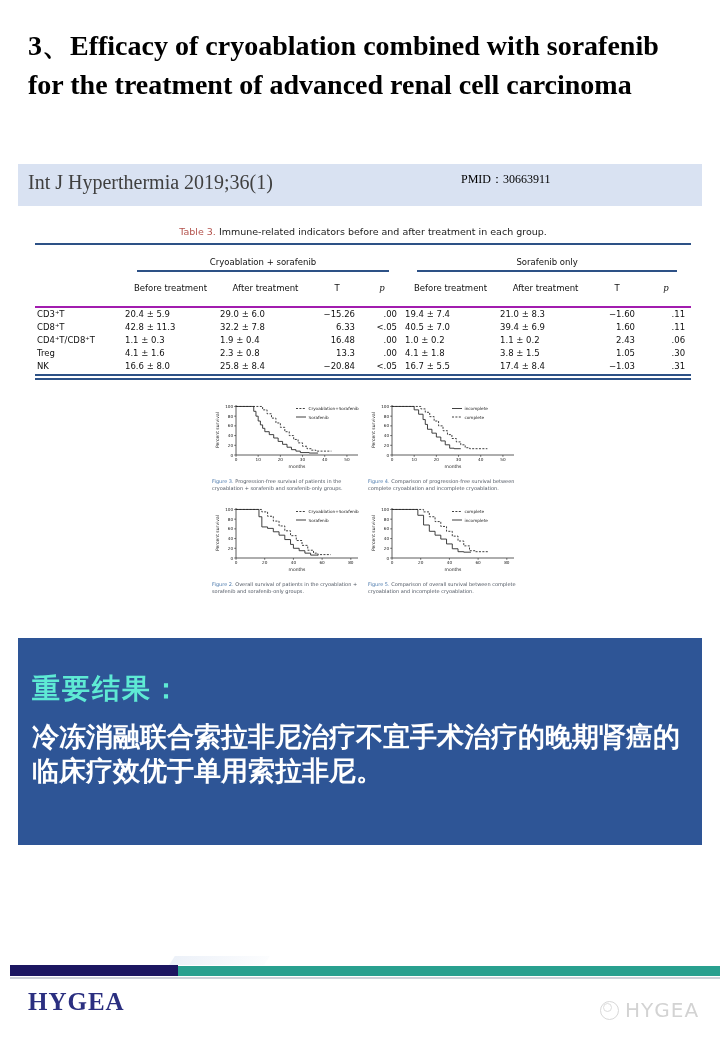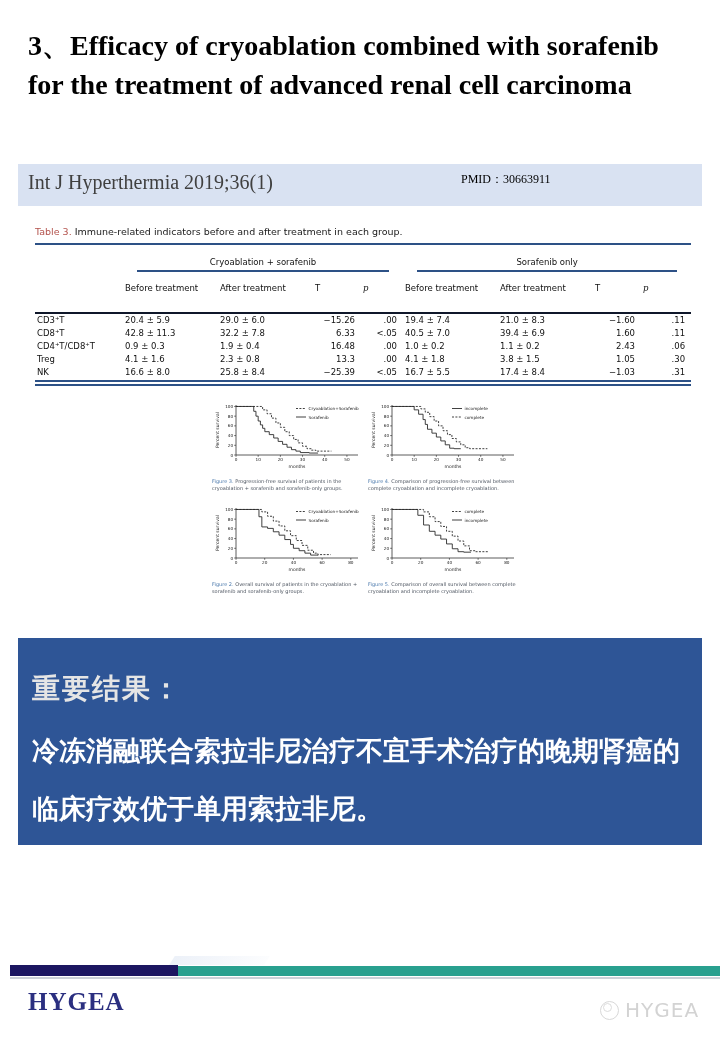--- a/index.html
+++ b/index.html
@@ -10,49 +10,49 @@
   .slide-title{position:absolute;left:28px;top:26px;width:664px;
     font-family:"Liberation Serif",serif;font-weight:bold;font-size:28px;line-height:39px;color:#000;}
 
   
   .journal-band{position:absolute;left:18px;top:164px;width:684px;height:42px;background:#D9E2F2;}
   .journal-ref{position:absolute;left:10px;top:7px;font-family:"Liberation Serif",serif;font-size:20px;color:#404040;}
   .pmid{position:absolute;left:415px;top:7px;font-family:"Liberation Serif",serif;font-size:12px;color:#000;margin-left:28px;}
 
   
   .table-region{position:absolute;left:35px;top:226px;width:656px;}
-  .tbl-caption{font-size:9.5px;line-height:12px;margin:0 0 5px 0;color:#1a1a1a;font-family:"DejaVu Sans",sans-serif;}
+  .tbl-caption{font-size:9.5px;line-height:12px;margin:0 0 5px 0;color:#1a1a1a;font-family:"DejaVu Sans",sans-serif;text-align:center;}
   .tbl-caption .cap-prefix{color:#b3524c;}
   .irt-wrap{border-bottom:2.5px solid #2d5186;padding-bottom:2px;}
   table.irt{width:656px;border-collapse:collapse;table-layout:fixed;
     border-top:2.5px solid #2d5186;font-family:"DejaVu Sans",sans-serif;font-size:8.5px;color:#111;}
   table.irt th,table.irt td{font-weight:normal;padding:1.5px 2px;white-space:nowrap;overflow:hidden;}
   table.irt .group-cell div{border-bottom:2px solid #2d5186;margin:8px 12px;padding:2px 0 3px;text-align:center;}
-  table.irt tr.colhead th{border-bottom:2px solid #0f172a;text-align:left;padding-bottom:19px;}
+  table.irt tr.colhead th{border-bottom:2px solid #a21caf;text-align:center;padding-bottom:13px;}
   table.irt tr.colhead th.p-head{font-style:italic;font-family:"DejaVu Serif",serif;}
   table.irt tbody th{text-align:left;}
   table.irt td.c{}
   table.irt td.r{text-align:right;padding-right:6px;}
   table.irt tbody tr:last-child td,table.irt tbody tr:last-child th{border-bottom:2px solid #2d5186;padding-bottom:3px;}
 
   
   .fig-grid{position:absolute;left:212px;top:399px;display:grid;
     grid-template-columns:152px 152px;column-gap:4px;row-gap:8px;}
   .fig-cell{width:152px;height:95px;}
   .fig-cell svg{display:block;}
   .fig-cap{font-size:5px;line-height:6.5px;color:#4d5560;margin-top:1px;font-family:"DejaVu Sans",sans-serif;}
   .fig-cap .cap-prefix{color:#4f7cae;}
 
   
   .result-box{position:absolute;left:18px;top:638px;width:684px;height:207px;background:#2E5596;box-sizing:border-box;
     padding:32px 14px 0 14px;}
-  .result-heading{color:#e5e5e5;font-size:28px;font-weight:bold;letter-spacing:2px;
+  .result-heading{color:#5eead4;font-size:28px;font-weight:bold;letter-spacing:2px;
     font-family:"DejaVu Sans",sans-serif;}
-  .result-body{color:#fff;font-size:27px;font-weight:bold;line-height:58px;margin-top:14px;width:658px;
-    font-family:Liberation Sans, sans-serif;}
+  .result-body{color:#fff;font-size:27px;font-weight:bold;line-height:34px;margin-top:14px;width:658px;
+    font-family:Liberation Mono, monospace;}
 
   
   .bar-highlight{position:absolute;left:172px;top:956px;width:95px;height:9px;
     background:linear-gradient(to right,rgba(235,240,248,0.95),rgba(235,240,248,0.15));transform:skewX(-32deg);}
   .bar-navy{position:absolute;left:10px;top:965px;width:168px;height:11px;background:#1c1661;}
   .bar-teal{position:absolute;left:178px;top:966px;width:542px;height:10px;background:#29a08f;}
   .bar-shadow{position:absolute;left:10px;top:977px;width:710px;height:2px;background:#ccd1d8;}
   .hygea-logo{position:absolute;left:28px;top:988px;font-family:"Liberation Serif",serif;
     font-weight:bold;font-size:25px;color:#2b2f80;letter-spacing:1px;}
   .watermark{position:absolute;left:600px;top:998px;display:flex;align-items:center;color:#d3d3d3;}
@@ -128,21 +128,21 @@
               <td class="c">32.2 ± 7.8</td>
               <td class="r">6.33</td>
               <td class="r">&lt;.05</td>
               <td class="c">40.5 ± 7.0</td>
               <td class="c">39.4 ± 6.9</td>
               <td class="r">1.60</td>
               <td class="r">.11</td>
             </tr>
             <tr>
               <th>CD4⁺T/CD8⁺T</th>
-              <td class="c">0.9 ± 0.3</td>
+              <td class="c">1.1 ± 0.3</td>
               <td class="c">1.9 ± 0.4</td>
               <td class="r">16.48</td>
               <td class="r">.00</td>
               <td class="c">1.0 ± 0.2</td>
               <td class="c">1.1 ± 0.2</td>
               <td class="r">2.43</td>
               <td class="r">.06</td>
             </tr>
             <tr>
               <th>Treg</th>
@@ -152,21 +152,21 @@
               <td class="r">.00</td>
               <td class="c">4.1 ± 1.8</td>
               <td class="c">3.8 ± 1.5</td>
               <td class="r">1.05</td>
               <td class="r">.30</td>
             </tr>
             <tr>
               <th>NK</th>
               <td class="c">16.6 ± 8.0</td>
               <td class="c">25.8 ± 8.4</td>
-              <td class="r">−25.39</td>
+              <td class="r">−20.84</td>
               <td class="r">&lt;.05</td>
               <td class="c">16.7 ± 5.5</td>
               <td class="c">17.4 ± 8.4</td>
               <td class="r">−1.03</td>
               <td class="r">.31</td>
             </tr>
           </tbody>
       </table>
     </div>
   </div>

